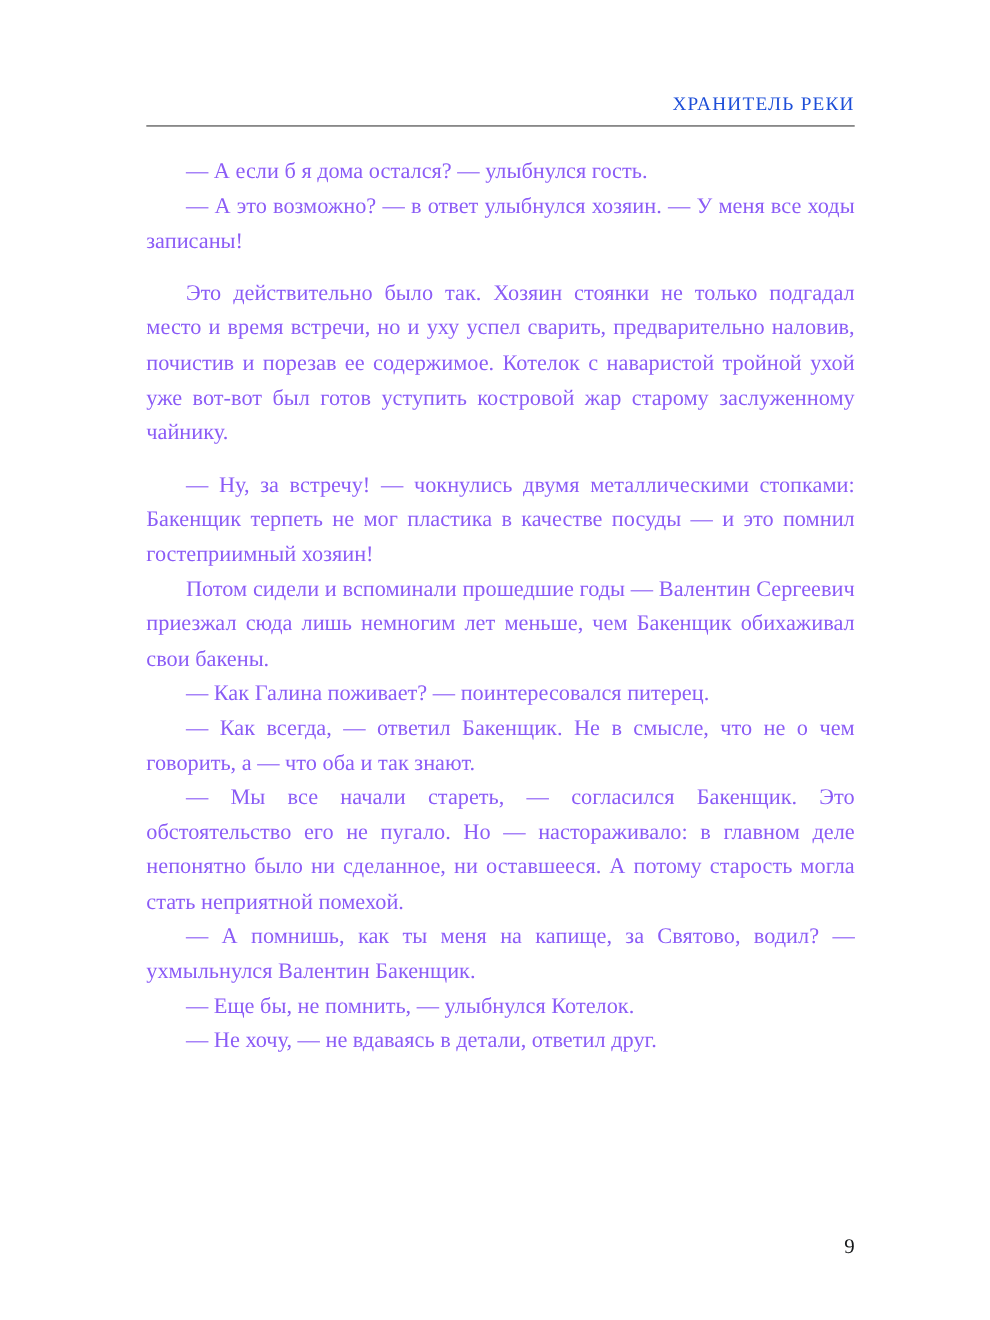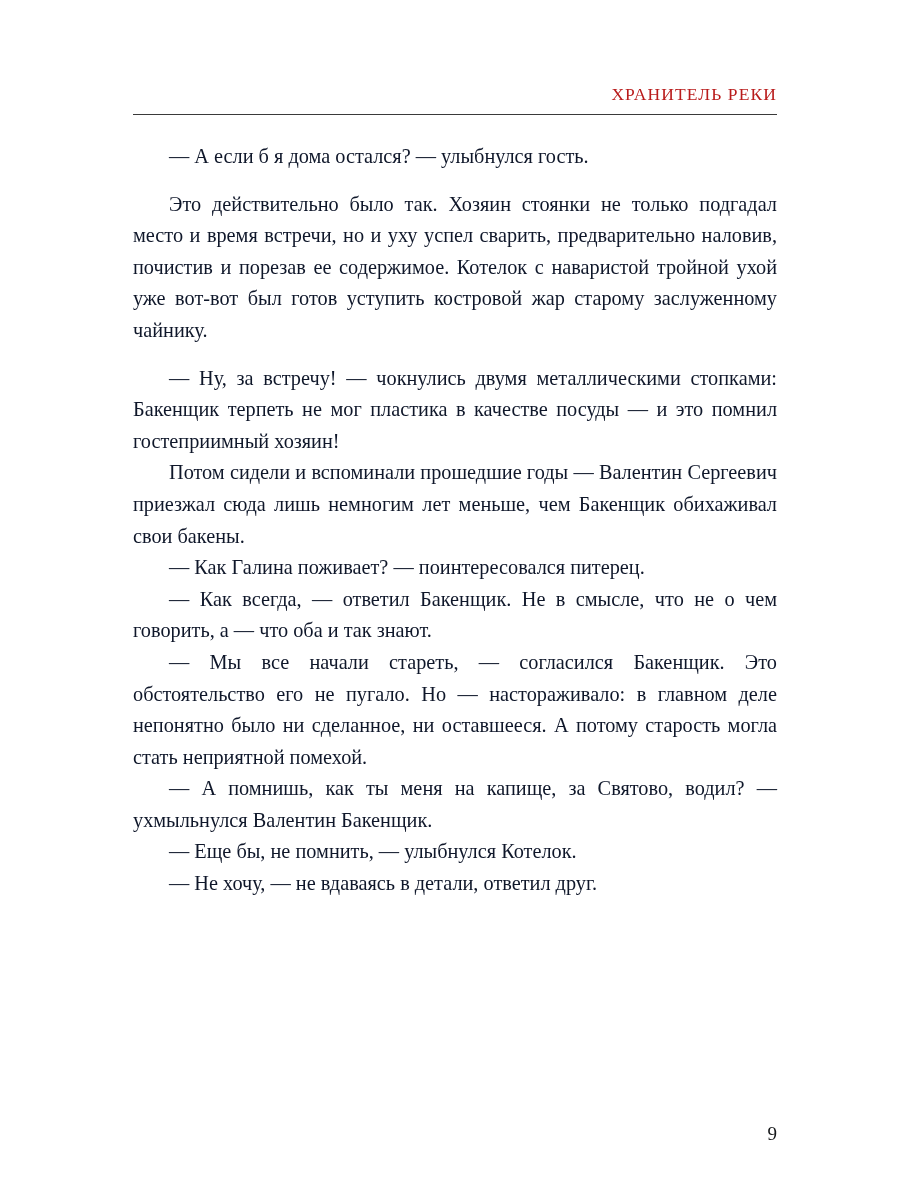--- a/index.html
+++ b/index.html
@@ -26,38 +26,38 @@
     left: 133px;
     top: 0;
     width: 644px;
   }
   .running-head {
     text-align: right;
     font-size: 17.5px;
     letter-spacing: 1.1px;
     font-variant: small-caps;
     text-transform: uppercase;
-    color: #b91c1c;
+    color: #1d4ed8;
     margin-top: 84px;
     padding-bottom: 9px;
   }
   .rule {
     border: none;
     border-top: 1px solid #3a3a3a;
     margin: 0;
     height: 0;
   }
   .body-text {
     margin-top: 26px;
     font-size: 20.3px;
     line-height: 31.6px;
     text-align: justify;
     text-justify: inter-word;
     hyphens: manual;
-    color: #0f172a;
+    color: #8b5cf6;
   }
   p {
     margin: 0;
   }
   p.indent {
     text-indent: 36px;
   }
   p.space-before {
     margin-top: 16px;
   }
@@ -73,20 +73,21 @@
 <body>
 
 <div class="page">
   <div class="content">
 
     <div class="running-head">Хранитель реки</div>
     <hr class="rule">
 
     <div class="body-text">
       <p class="indent">— А если б я дома остался? — улыбнулся гость.</p>
+      <p class="indent">— А это возможно? — в ответ улыбнулся хозяин. — У меня все ходы записаны!</p>
       <p class="indent space-before">Это действительно было так. Хозяин стоянки не только подгадал место и время встречи, но и уху успел сварить, предварительно наловив, почистив и порезав ее содержимое. Котелок с наваристой тройной ухой уже вот-вот был готов уступить костровой жар старому заслуженному чайнику.</p>
       <p class="indent space-before">— Ну, за встречу! — чокнулись двумя металлическими стопками: Бакенщик терпеть не мог пластика в качестве посуды — и это помнил гостеприимный хозяин!</p>
       <p class="indent">Потом сидели и вспоминали прошедшие годы — Валентин Сергеевич приезжал сюда лишь немногим лет меньше, чем Бакенщик обихаживал свои бакены.</p>
       <p class="indent">— Как Галина поживает? — поинтересовался питерец.</p>
       <p class="indent">— Как всегда, — ответил Бакенщик. Не в смысле, что не о чем говорить, а — что оба и так знают.</p>
       <p class="indent">— Мы все начали стареть, — согласился Бакенщик. Это обстоятельство его не пугало. Но — настораживало: в главном деле непонятно было ни сделанное, ни оставшееся. А потому старость могла стать неприятной помехой.</p>
       <p class="indent">— А помнишь, как ты меня на капище, за Святово, водил? — ухмыльнулся Валентин Бакенщик.</p>
       <p class="indent">— Еще бы, не помнить, — улыбнулся Котелок.</p>
       <p class="indent">— Не хочу, — не вдаваясь в детали, ответил друг.</p>
     </div>

